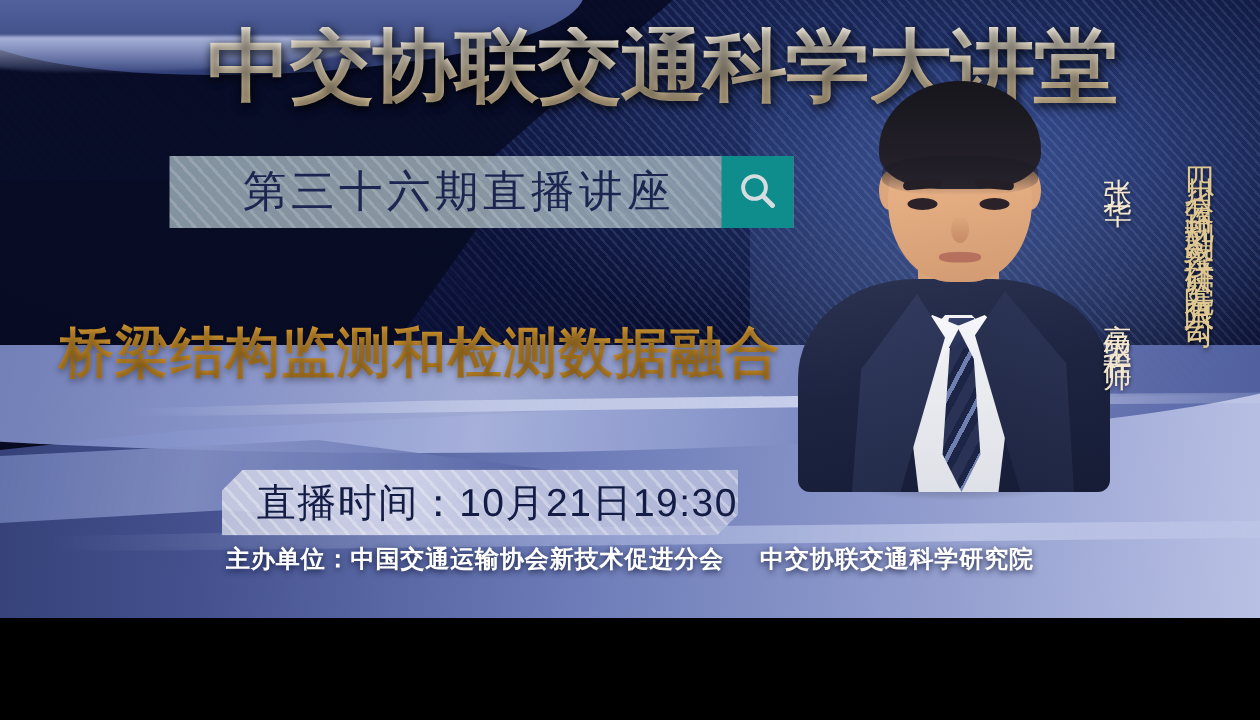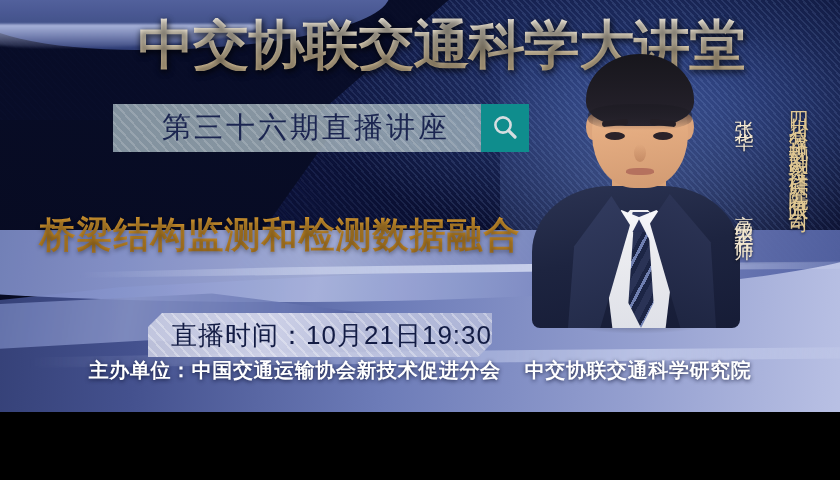--- a/index.html
+++ b/index.html
@@ -469,21 +469,21 @@
     line-height: 1.1;
     text-shadow: 0 1px 3px rgba(0,0,0,.55);
   }
 
   
   .footer {
     position: absolute;
     left: 0; right: 0;
     bottom: 28px;
     text-align: center;
-    font-size: 20px;
+    font-size: 16px;
     font-weight: bold;
     color: #ffffff;
     letter-spacing: .6px;
     text-shadow: 0 1px 4px rgba(10,16,48,.85);
     white-space: nowrap;
   }
   .footer .gap { display: inline-block; width: 24px; }
 </style>
 </head>
 <body>

